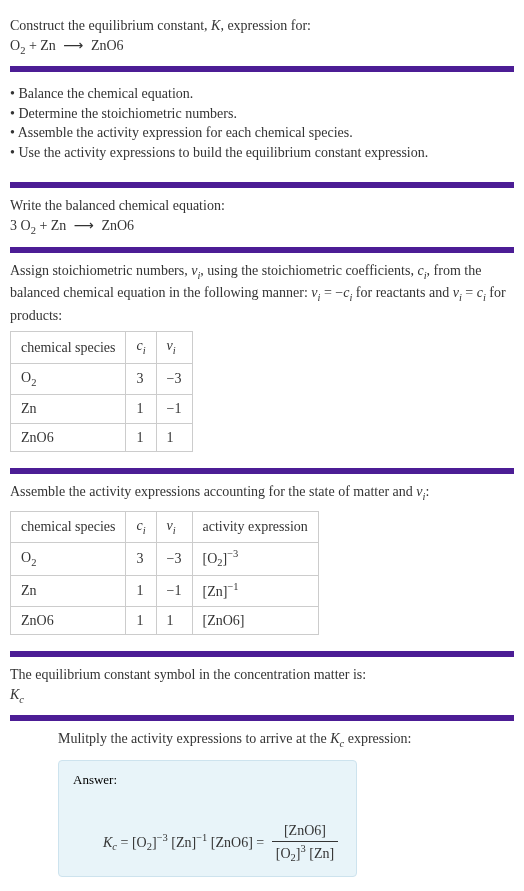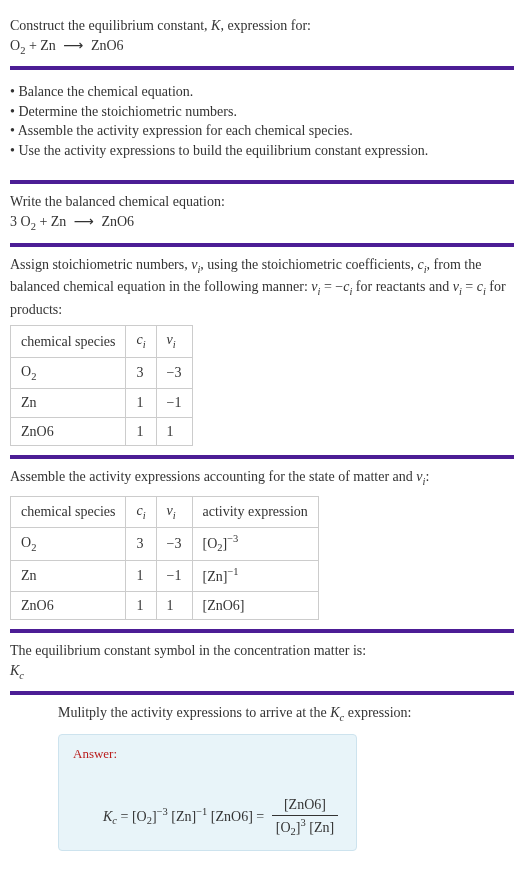--- a/index.html
+++ b/index.html
@@ -5,39 +5,39 @@
   body {
     font-family: Georgia, 'Times New Roman', serif;
     font-size: 14px;
     color: #333;
     margin: 0;
     padding: 8px 10px;
     width: 504px;
     line-height: 1.4;
   }
   .section {
-    border-bottom: 4px solid #4c1d95;
+    border-bottom: 6px solid #4c1d95;
     padding: 8px 0;
   }
   .section:last-of-type {
     border-bottom: none;
     padding-left: 48px;
   }
   .sub {
     font-size: 0.75em;
     vertical-align: sub;
   }
   .sup {
     font-size: 0.75em;
     vertical-align: super;
   }
   table {
     border-collapse: collapse;
     margin-top: 6px;
-    margin-bottom: 1px;
+    margin-bottom: 8px;
   }
   th, td {
     border: 1px solid #ccc;
     padding: 4px 10px;
     text-align: left;
     font-weight: normal;
   }
   th {
     background: #fff;
   }
@@ -47,21 +47,21 @@
   .answer-box {
     background: #e8f4f9;
     border: 1px solid #cde3ee;
     border-radius: 4px;
     padding: 10px 14px;
     margin-top: 8px;
     display: inline-block;
   }
   .answer-label {
     font-size: 13px;
-    color: #b91c1c;
+    color: #000000;
     margin-bottom: 6px;
   }
   .eq-line {
     white-space: nowrap;
   }
   .frac {
     display: inline-block;
     vertical-align: middle;
     text-align: center;
     margin: 0 4px;

